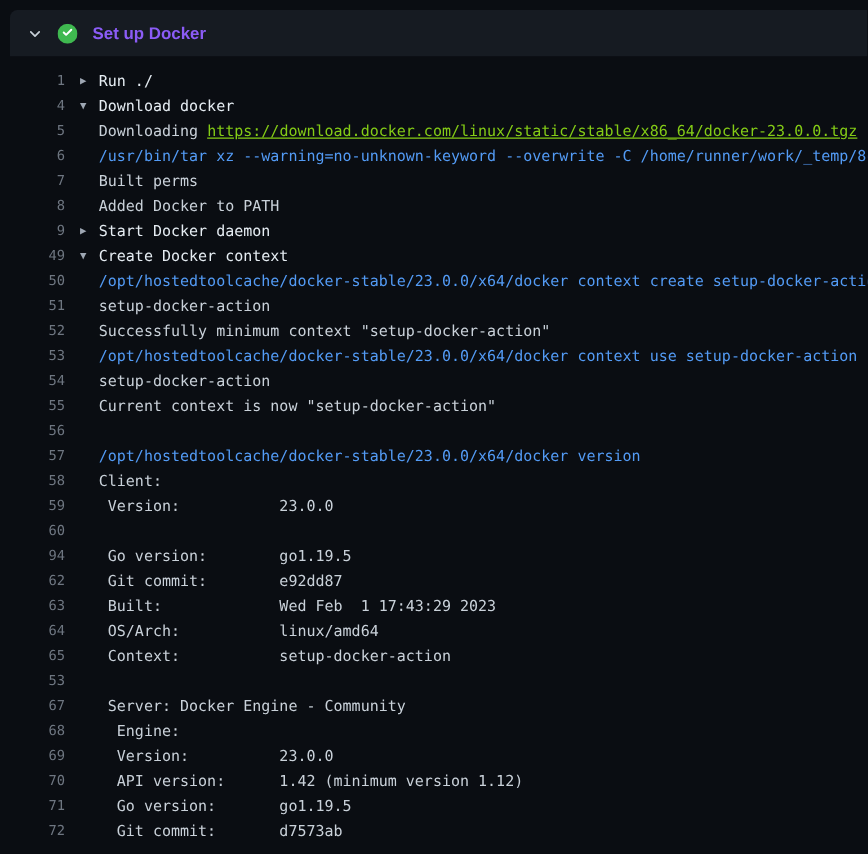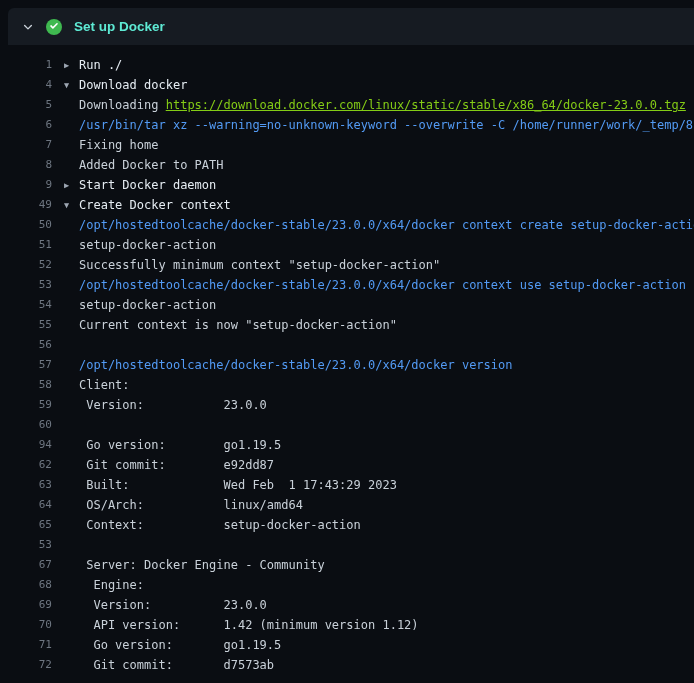--- a/index.html
+++ b/index.html
@@ -17,21 +17,21 @@
     height:37px;
     background:#161b22;
     border-radius:6px 0 0 0;
     padding:0 10px;
     cursor:pointer;
   }
   .chev { width:16px; height:16px; margin:0 10px 0 2px; flex:0 0 auto; display:flex; align-items:center; justify-content:center; }
   .status { width:16px; height:16px; margin-right:12px; flex:0 0 auto; display:flex; align-items:center; justify-content:center; }
   .step-title {
     font-family:"Liberation Sans","DejaVu Sans",sans-serif;
-    font-size:13.5px; font-weight:600; color:#5eead4;
+    font-size:13.5px; font-weight:600; color:#8b5cf6;
   }
 
   
   .log {
     padding-top:10px;
     font-size:12px;
     line-height:20px;
     color:#c9d1d9;
   }
   .log-line { display:flex; height:20px; white-space:pre; overflow:hidden; }
@@ -73,21 +73,21 @@
       </svg>
     </span>
     <span class="step-title">Set up Docker</span>
   </div>
 
   <div class="log">
       <div class="log-line"><span class="line-num">1</span><span class="line-content"><span class="arrow">▶</span><span class="group-title">Run ./</span></span></div>
       <div class="log-line"><span class="line-num">4</span><span class="line-content"><span class="arrow">▼</span><span class="group-title">Download docker</span></span></div>
       <div class="log-line"><span class="line-num">5</span><span class="line-content indent"><span>Downloading </span><span class="log-link">https://download.docker.com/linux/static/stable/x86_64/docker-23.0.0.tgz</span></span></div>
       <div class="log-line"><span class="line-num">6</span><span class="line-content indent command">/usr/bin/tar xz --warning=no-unknown-keyword --overwrite -C /home/runner/work/_temp/8c9</span></div>
-      <div class="log-line"><span class="line-num">7</span><span class="line-content indent">Fixing home</span></div>
+      <div class="log-line"><span class="line-num">7</span><span class="line-content indent">Built perms</span></div>
       <div class="log-line"><span class="line-num">8</span><span class="line-content indent">Added Docker to PATH</span></div>
       <div class="log-line"><span class="line-num">9</span><span class="line-content"><span class="arrow">▶</span><span class="group-title">Start Docker daemon</span></span></div>
       <div class="log-line"><span class="line-num">49</span><span class="line-content"><span class="arrow">▼</span><span class="group-title">Create Docker context</span></span></div>
       <div class="log-line"><span class="line-num">50</span><span class="line-content indent command">/opt/hostedtoolcache/docker-stable/23.0.0/x64/docker context create setup-docker-action</span></div>
       <div class="log-line"><span class="line-num">51</span><span class="line-content indent">setup-docker-action</span></div>
       <div class="log-line"><span class="line-num">52</span><span class="line-content indent">Successfully minimum context "setup-docker-action"</span></div>
       <div class="log-line"><span class="line-num">53</span><span class="line-content indent command">/opt/hostedtoolcache/docker-stable/23.0.0/x64/docker context use setup-docker-action</span></div>
       <div class="log-line"><span class="line-num">54</span><span class="line-content indent">setup-docker-action</span></div>
       <div class="log-line"><span class="line-num">55</span><span class="line-content indent">Current context is now "setup-docker-action"</span></div>
       <div class="log-line"><span class="line-num">56</span></div>

